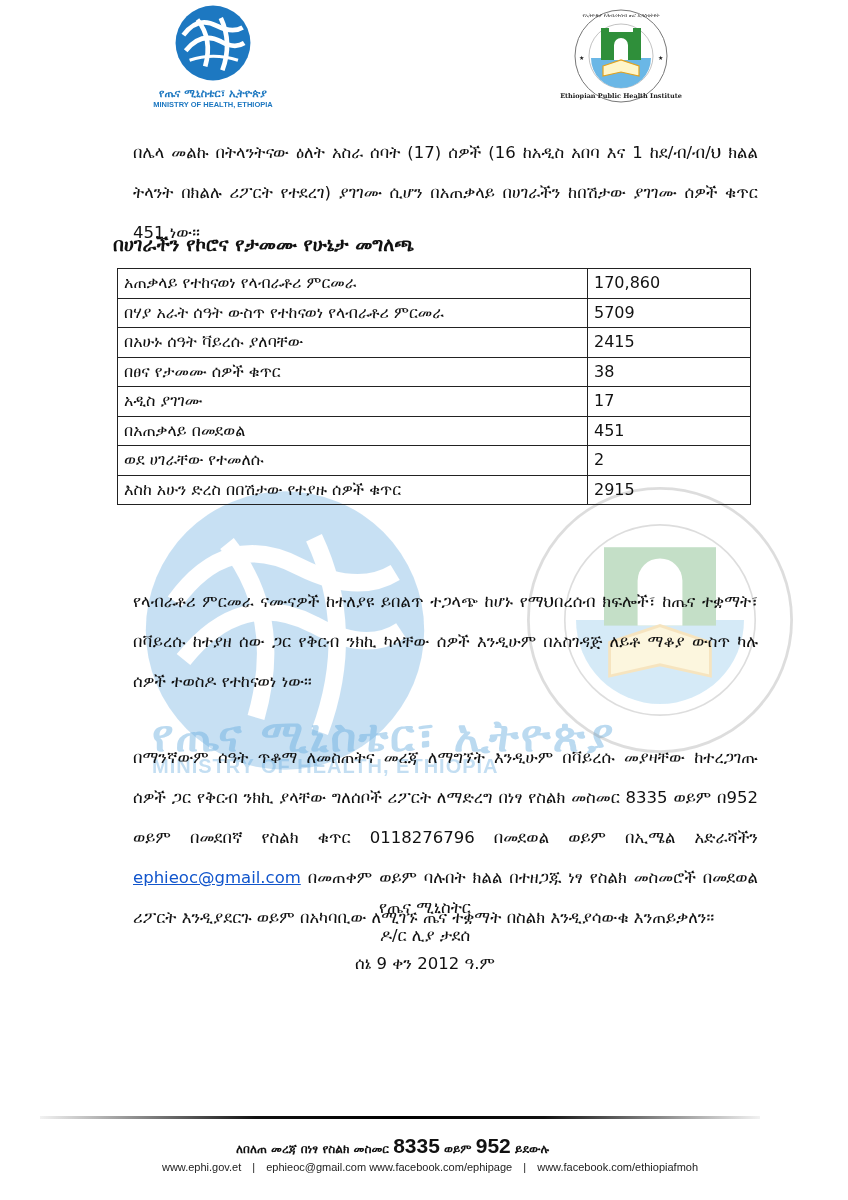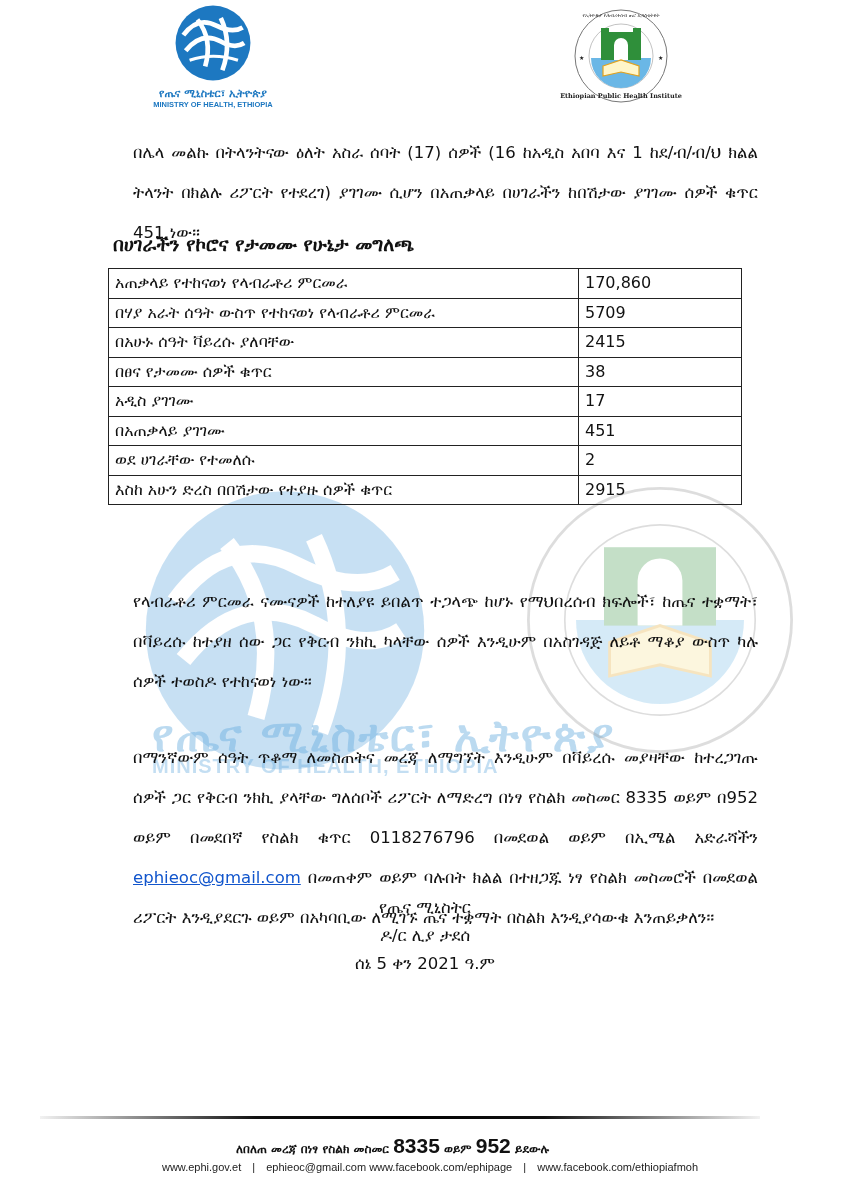--- a/index.html
+++ b/index.html
@@ -22,21 +22,21 @@
 
   
   .para { left:113px; width:625px; font-size:16.5px; line-height:40px; text-align:justify; text-align-last:left;margin-left:20px; }
   .p1 { top:133px; }
   .heading { left:113px; top:233px; font-size:19px; font-weight:bold; }
   .p2 { top:582px; }
   .p3 { top:738px; }
   .email-link { color:#1155cc; text-decoration:underline; }
 
   
-  .stats { left:108px; top:268px; width:634px; border-collapse:collapse; font-size:16px;padding-left:24px; }
+  .stats { left:117px; top:268px; width:634px; border-collapse:collapse; font-size:16px;padding-left:24px; }
   .stats td { border:1.5px solid #222; height:28.5px; padding:0 6px; line-height:26px; }
   .stats td.v { width:150px; }
 
   
   .sig { left:300px; top:894px; width:250px; text-align:center; font-size:16.5px; line-height:28px; }
 
   
   .footer-rule { left:40px; top:1116px; width:720px; height:3px;
      background:linear-gradient(to right, rgba(0,0,0,0.05), #111 30%, #000 50%, #111 70%, rgba(0,0,0,0.05)); }
   .footer-hot { left:236px; top:1134px; width:380px; font-size:12px; font-weight:bold; white-space:nowrap; }
@@ -115,21 +115,21 @@
       </tr>
     <tr>
         <td>በፀና የታመሙ ሰዎች ቁጥር</td>
         <td class="v">38</td>
       </tr>
     <tr>
         <td>አዲስ ያገገሙ</td>
         <td class="v">17</td>
       </tr>
     <tr>
-        <td>በአጠቃላይ ያገገሙ</td>
+        <td>በአጠቃላይ በመደወል</td>
         <td class="v">451</td>
       </tr>
     <tr>
         <td>ወደ ሀገራቸው የተመለሱ</td>
         <td class="v">2</td>
       </tr>
     <tr>
         <td>እስከ አሁን ድረስ በበሽታው የተያዙ ሰዎች ቁጥር</td>
         <td class="v">2915</td>
       </tr>
@@ -140,21 +140,21 @@
 
 <div class="abs para p3">
   <span>በማንኛውም ሰዓት ጥቆማ ለመስጠትና መረጃ ለማግኘት እንዲሁም በቫይረሱ መያዛቸው ከተረጋገጡ ሰዎች ጋር የቅርብ ንክኪ ያላቸው ግለሰቦች ሪፖርት ለማድረግ በነፃ የስልክ መስመር 8335 ወይም በ952 ወይም በመደበኛ የስልክ ቁጥር 0118276796 በመደወል ወይም በኢሜል አድራሻችን</span>
   <a class="email-link" title="ephieoc@gmail.com">ephieoc@gmail.com</a>
   <span>በመጠቀም ወይም ባሉበት ክልል በተዘጋጁ ነፃ የስልክ መስመሮች በመደወል ሪፖርት እንዲያደርጉ ወይም በአካባቢው ለሚገኙ ጤና ተቋማት በስልክ እንዲያሳውቁ እንጠይቃለን።</span>
 </div>
 
 <div class="abs sig">
   <div>የጤና ሚኒስትር</div>
   <div>ዶ/ር ሊያ ታደሰ</div>
-  <div>ሰኔ 5 ቀን 2021 ዓ.ም</div>
+  <div>ሰኔ 9 ቀን 2012 ዓ.ም</div>
 </div>
 
 <div class="abs footer-rule"></div>
 <div class="abs footer-hot">
   <span>ለበለጠ መረጃ በነፃ የስልክ መስመር</span>
   <span class="big">8335</span>
   <span>ወይም</span>
   <span class="big">952</span>
   <span>ይደውሉ</span>
 </div>

